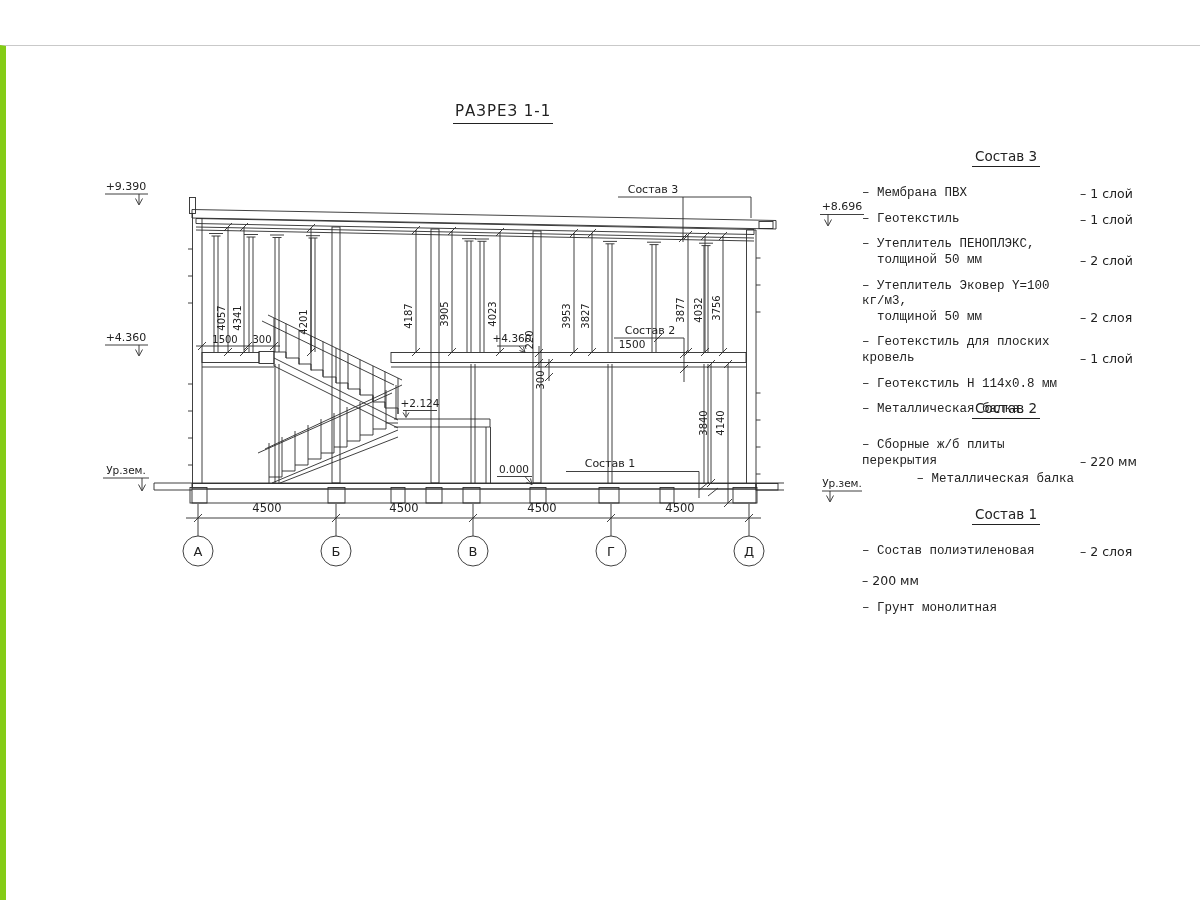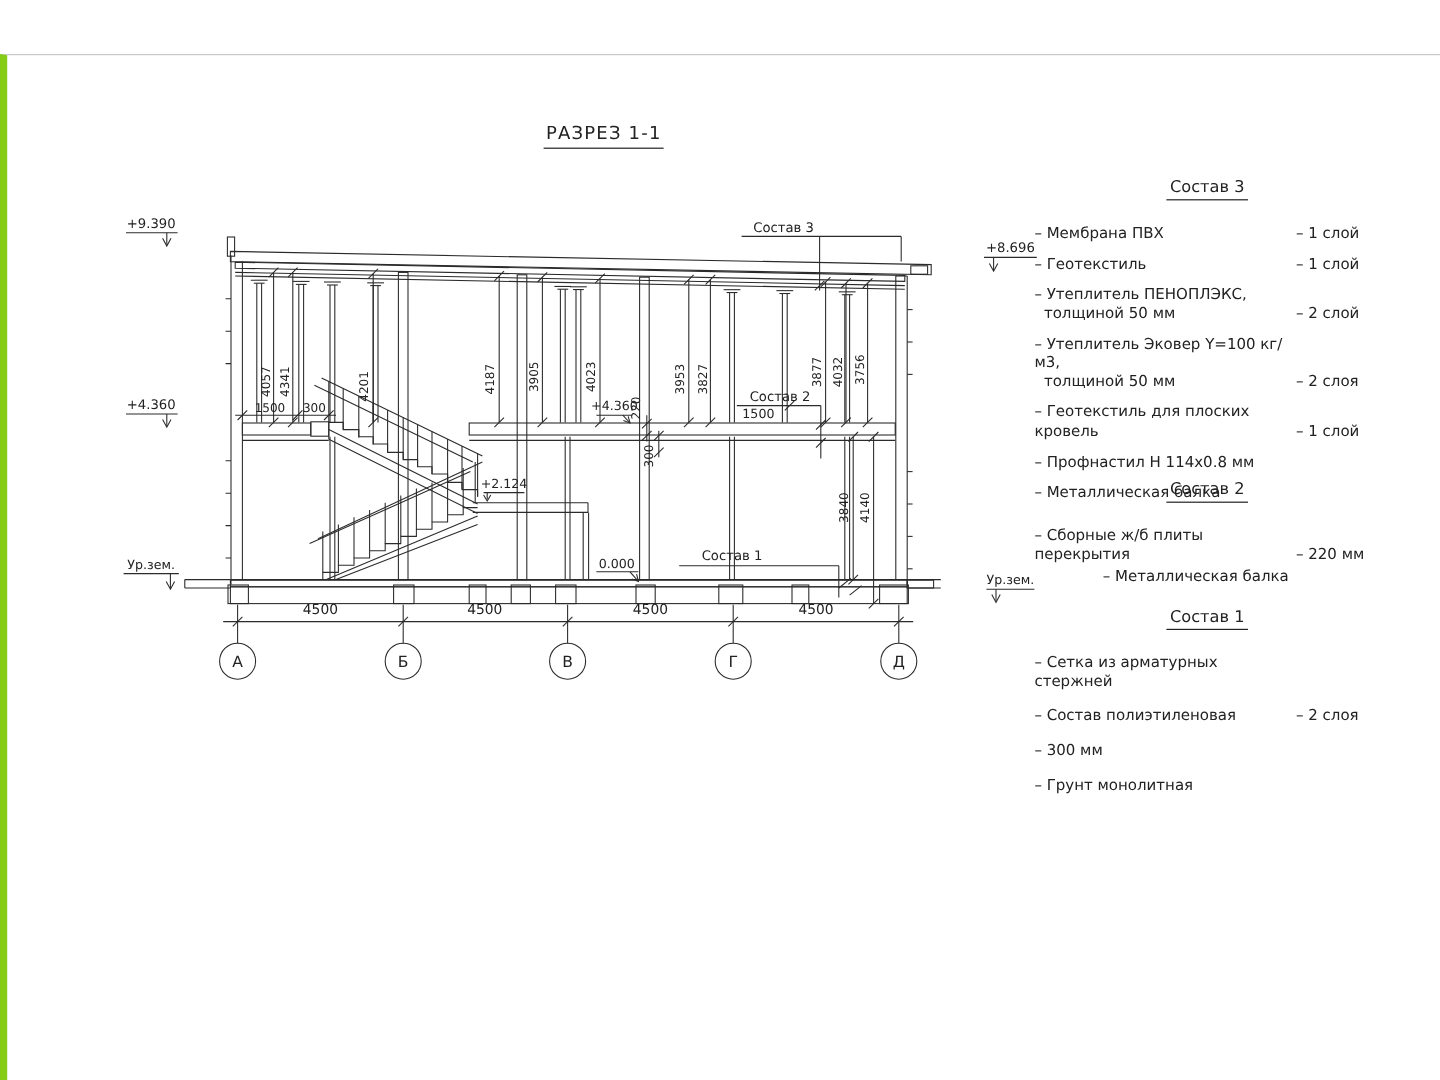--- a/index.html
+++ b/index.html
@@ -10,21 +10,21 @@
              border-bottom:1.3px solid #222;padding:0 2px 3px 2px;}
   svg{position:absolute;left:0;top:0;}
   svg line, svg path, svg polygon, svg rect, svg circle, svg polyline{stroke:#2b2b2b;stroke-width:0.9;fill:none;}
   svg text{fill:#222;stroke:none;font-family:"DejaVu Sans",sans-serif;}
   .t10{font-size:10px;} .t105{font-size:10.5px;} .t11{font-size:11px;} .t115{font-size:11.5px;} .t13{font-size:13px;}
   .legend{position:absolute;width:288px;}
   .legend .lt{text-align:center;font-size:13.5px;margin-bottom:22px;}
   .legend .lt span{border-bottom:1.2px solid #222;padding:0 3px 2px 3px;}
   .lrow{display:flex;justify-content:space-between;align-items:flex-end;gap:6px;
         margin-bottom:10px;font-size:12.5px;line-height:1.25;}
-  .l-name{white-space:pre-line;}
+  .l-name{white-space:pre-line;font-family:Liberation Mono, monospace;}
   .l-val{flex:0 0 70px;text-align:left;white-space:nowrap;}
   #legend3{left:856px;top:102px;}
   #legend2{left:856px;top:354px;}
   #legend2 .lrow{margin-bottom:3px;justify-content:flex-end;}
   #legend1{left:856px;top:460px;}
   #legend1 .lrow{margin-bottom:13px;}
 </style>
 </head>
 <body>
 
@@ -382,21 +382,21 @@
     <div class="lrow">
         <div class="l-name">– Утеплитель Эковер Y=100 кг/м3,
 &nbsp;&nbsp;толщиной 50 мм</div>
         <div class="l-val">– 2 слоя</div>
       </div>
     <div class="lrow">
         <div class="l-name">– Геотекстиль для плоских кровель</div>
         <div class="l-val">– 1 слой</div>
       </div>
     <div class="lrow">
-        <div class="l-name">– Профнастил Н 114х0.8 мм</div>
+        <div class="l-name">– Геотекстиль Н 114х0.8 мм</div>
         <div class="l-val"></div>
       </div>
     <div class="lrow">
         <div class="l-name">– Металлическая балка</div>
         <div class="l-val"></div>
       </div>
   </div>
 
   <div class="legend" id="legend2">
     <div class="lt"><span>Состав 2</span></div>
@@ -406,29 +406,25 @@
       </div>
     <div class="lrow">
         <div class="l-name">– Металлическая балка</div>
         <div class="l-val"></div>
       </div>
   </div>
 
   <div class="legend" id="legend1">
     <div class="lt"><span>Состав 1</span></div>
     <div class="lrow">
-        <div class="l-name">– Сетка из арматурных стержней</div>
-        <div class="l-val"></div>
-      </div>
-    <div class="lrow">
         <div class="l-name">– Состав полиэтиленовая</div>
         <div class="l-val">–  2 слоя</div>
       </div>
     <div class="lrow">
-        <div class="l-val">– 300 мм</div>
+        <div class="l-val">– 200 мм</div>
       </div>
     <div class="lrow">
         <div class="l-name">– Грунт монолитная</div>
         <div class="l-val"></div>
       </div>
   </div>
 
 </div>
 
 </body></html>

